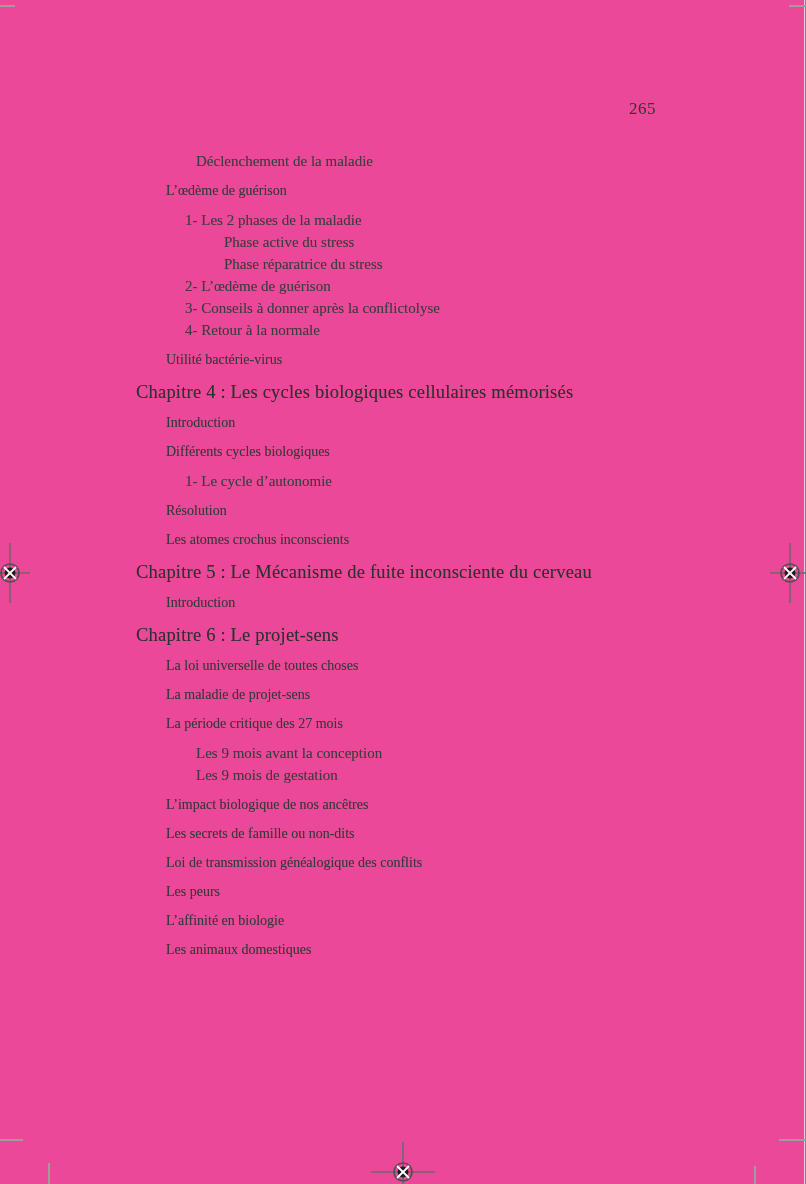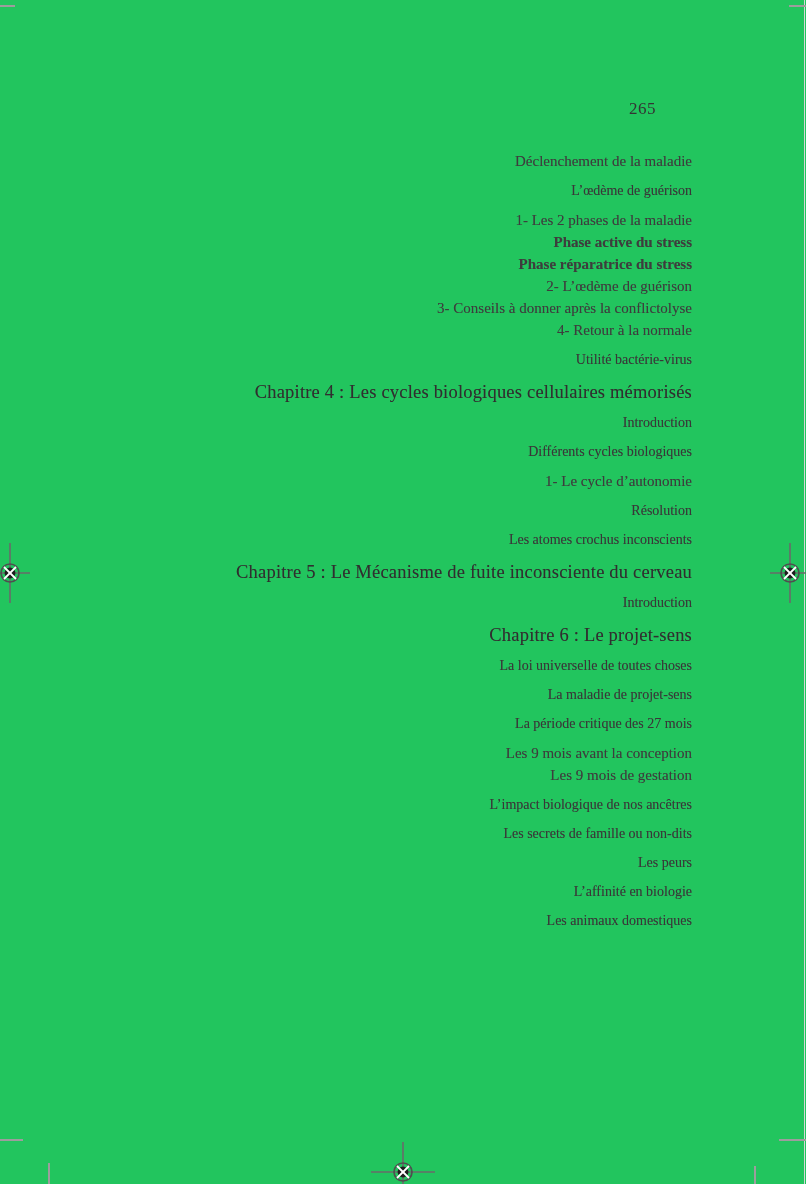--- a/index.html
+++ b/index.html
@@ -4,21 +4,21 @@
 <style>
   html, body {
     margin: 0;
     padding: 0;
     background: #ffffff;
   }
   .page {
     position: relative;
     width: 806px;
     height: 1184px;
-    background: #22c55e;
+    background: #ec4899;
     overflow: hidden;
     font-family: "Liberation Serif", "DejaVu Serif", serif;
     color: #3a3a3a;
   }
   
   .edge-line {
     position: absolute;
     top: 0;
     left: 804px;
     width: 1px;
@@ -30,25 +30,24 @@
     top: 99px;
     left: 560px;
     width: 96px;
     text-align: right;
     font-size: 17px;
     color: #343434;
     letter-spacing: 0.5px;
   }
   .toc {
     position: absolute;
-    left: 147px;
+    left: 136px;
     top: 150px;
     width: 545px;
     text-shadow: 0 0 0.6px rgba(70,70,70,0.45);
-    text-align: right;
   }
   .e-chapter {
     font-size: 18.5px;
     line-height: 24px;
     margin: 10px 0 6px 0;
     color: #2f2f2f;
     letter-spacing: 0.2px;
   }
   .e-section {
     font-size: 14px;
@@ -58,21 +57,21 @@
     color: #383838;
   }
   .e-item, .e-numbered, .e-detail {
     font-size: 15px;
     line-height: 22px;
     margin: 0;
     color: #3d3d3d;
   }
   .e-item    { padding-left: 60px; }
   .e-numbered{ padding-left: 49px; }
-  .e-detail  { padding-left: 88px; font-weight: bold; }
+  .e-detail  { padding-left: 88px; }
 
   
   .regmark {
     position: absolute;
     width: 64px;
     height: 64px;
   }
   .regmark-left   { left: -22px;  top: 541px; }
   .regmark-right  { left: 758px;  top: 541px; }
   .regmark-bottom { left: 371px;  top: 1140px; }
@@ -119,20 +118,21 @@
       <div class="e-chapter">Chapitre 5 : Le Mécanisme de fuite inconsciente du cerveau</div>
       <div class="e-section">Introduction</div>
       <div class="e-chapter">Chapitre 6 : Le projet-sens</div>
       <div class="e-section">La loi universelle de toutes choses</div>
       <div class="e-section">La maladie de projet-sens</div>
       <div class="e-section">La période critique des 27 mois</div>
       <div class="e-item">Les 9 mois avant la conception</div>
       <div class="e-item">Les 9 mois de gestation</div>
       <div class="e-section">L’impact biologique de nos ancêtres</div>
       <div class="e-section">Les secrets de famille ou non-dits</div>
+      <div class="e-section">Loi de transmission généalogique des conflits</div>
       <div class="e-section">Les peurs</div>
       <div class="e-section">L’affinité en biologie</div>
       <div class="e-section">Les animaux domestiques</div>
     </div>
 
   <svg class="regmark regmark-left" viewBox="0 0 64 64">
     <line x1="32" y1="2" x2="32" y2="62" stroke="#6a6a6a" stroke-width="1.6"></line>
     <line x1="12" y1="32" x2="52" y2="32" stroke="#6a6a6a" stroke-width="1.6"></line>
     <circle cx="32" cy="32" r="9" fill="none" stroke="#4f4f4f" stroke-width="1.7"></circle>
     <circle cx="32" cy="32" r="5.4" fill="#1c1c1c"></circle>

